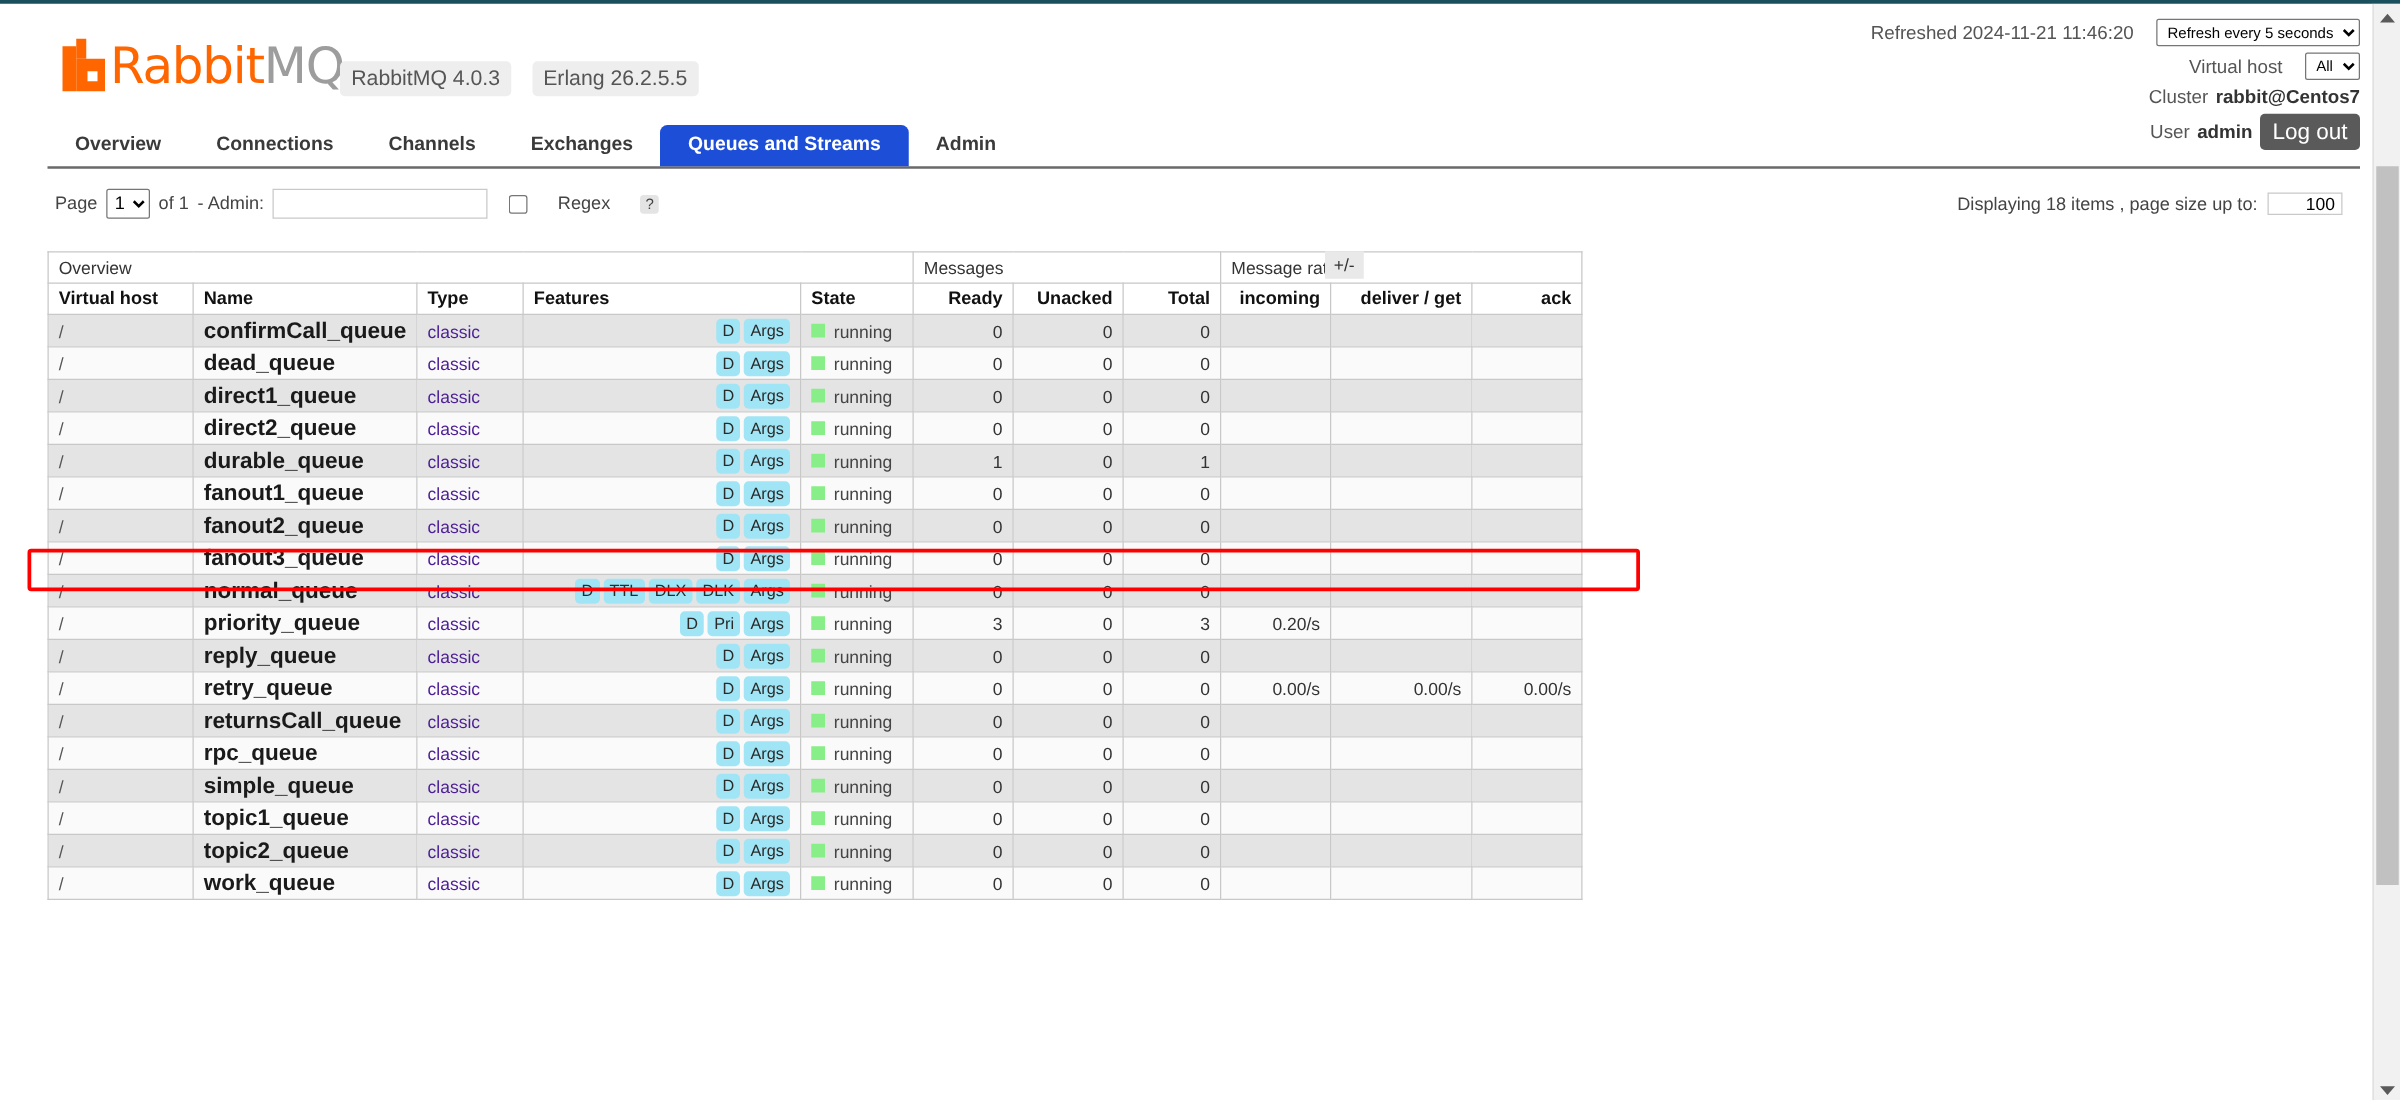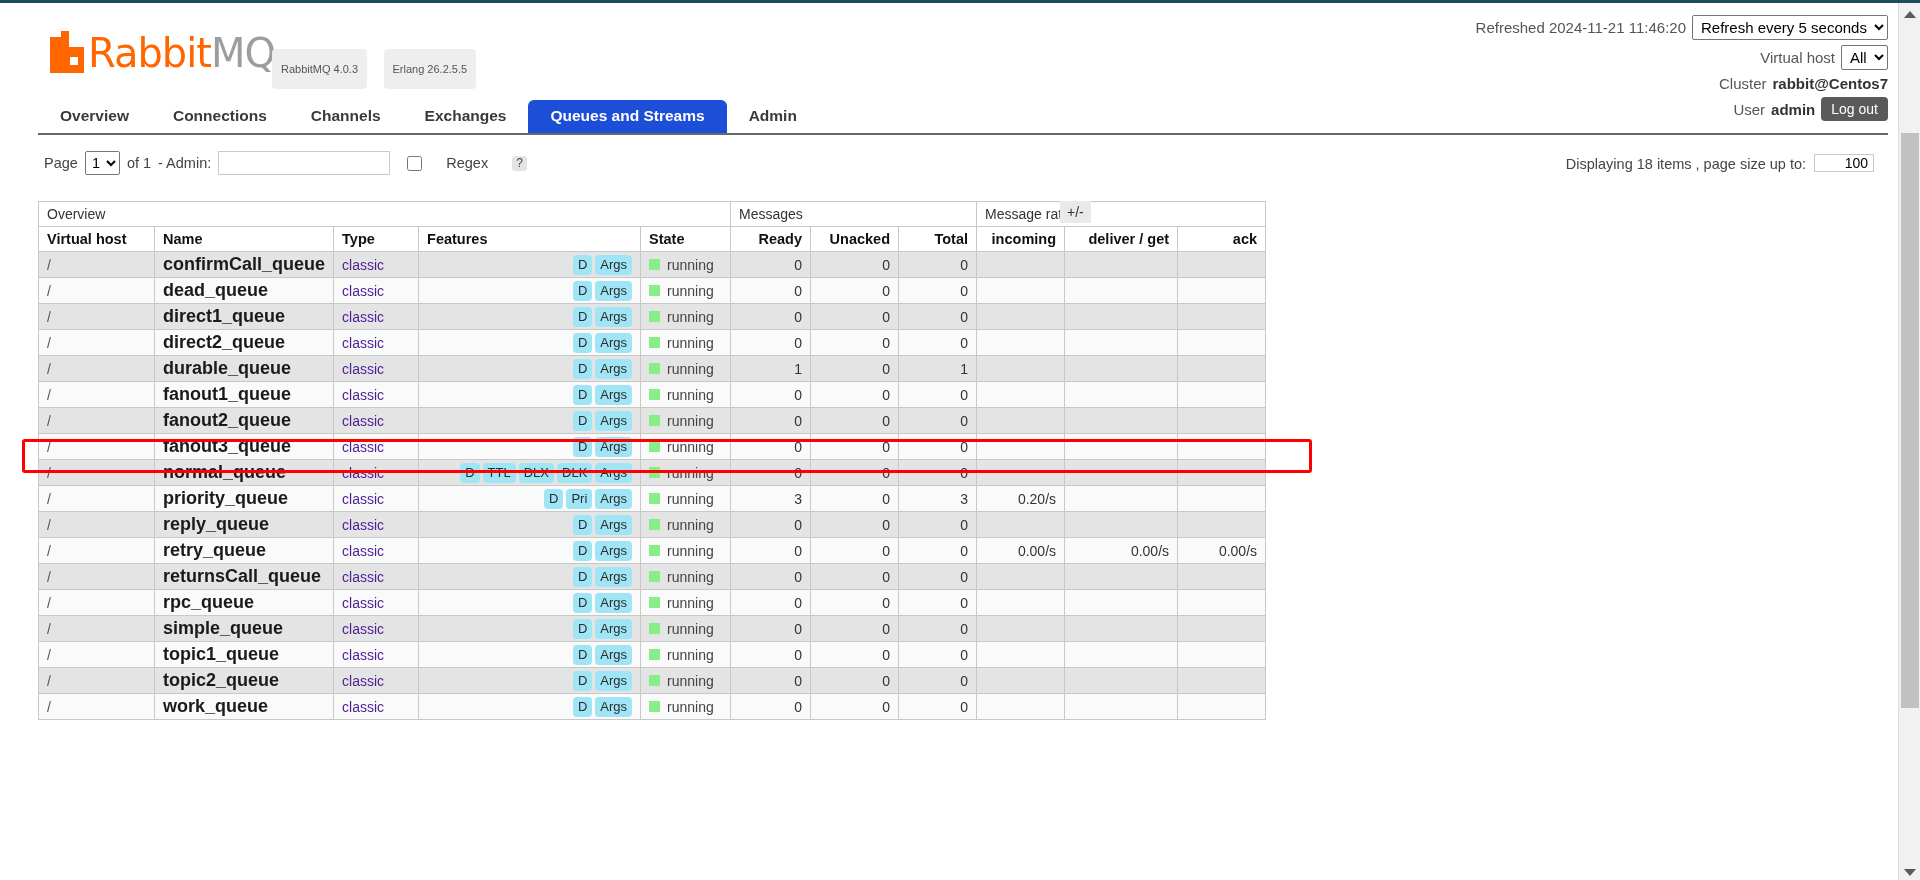--- a/index.html
+++ b/index.html
@@ -59,42 +59,43 @@
   .logo-text {
     font-size: 40px; line-height: 40px; letter-spacing: -1px;
     font-family: "DejaVu Sans", sans-serif; font-weight: 400;
   }
   .logo-text .rabbit { color: #f60; }
   .logo-text .mq { color: #9d9d9d; }
   .logo-tm { font-size: 12px; color: #9d9d9d; margin-left: 3px; padding-bottom: 6px; }
   .version-pill {
     display: inline-block;
     background: #eeeeee; color: #555;
-    font-size: 11px; padding: 14px 9px; border-radius: 4px;
+    font-size: 17px; padding: 4px 9px; border-radius: 4px;
     margin-left: 12px;
   }
   #versions { position: absolute; left: 272px; top: 46px; white-space: nowrap; }
   #versions .version-pill:first-child { margin-left: 0; }
 
   #header-right {
     position: absolute; right: 32px; top: 12px;
     text-align: right; font-size: 15px; color: #555;
   }
   #header-right .line { margin-bottom: 5px; white-space: nowrap; display:flex; justify-content:flex-end; align-items:center; gap:6px;}
   select.hdr-select {
     font-family: "Liberation Sans", sans-serif;
-    font-size: 15px; padding: 2px 4px;
+    font-size: 12px; padding: 2px 4px;
     border: 1px solid #767676; background: #fff; color: #000;
     border-radius: 2px;
+    margin-left: 12px;
   }
   #header-right b { color: #333; }
   .logout-btn {
     background: #5a5a5a; color: #fff; border: none;
     font-family: "Liberation Sans", sans-serif;
-    font-size: 14px; padding: 4px 10px; border-radius: 4px;
+    font-size: 18px; padding: 4px 10px; border-radius: 4px;
     cursor: pointer;
   }
 
   
   #tabs {
     position: relative; margin: 0 32px 0 38px;
     border-bottom: 2px solid #6a6a6a;
     height: 32px; display: flex; align-items: flex-end;
   }
   .tab {

